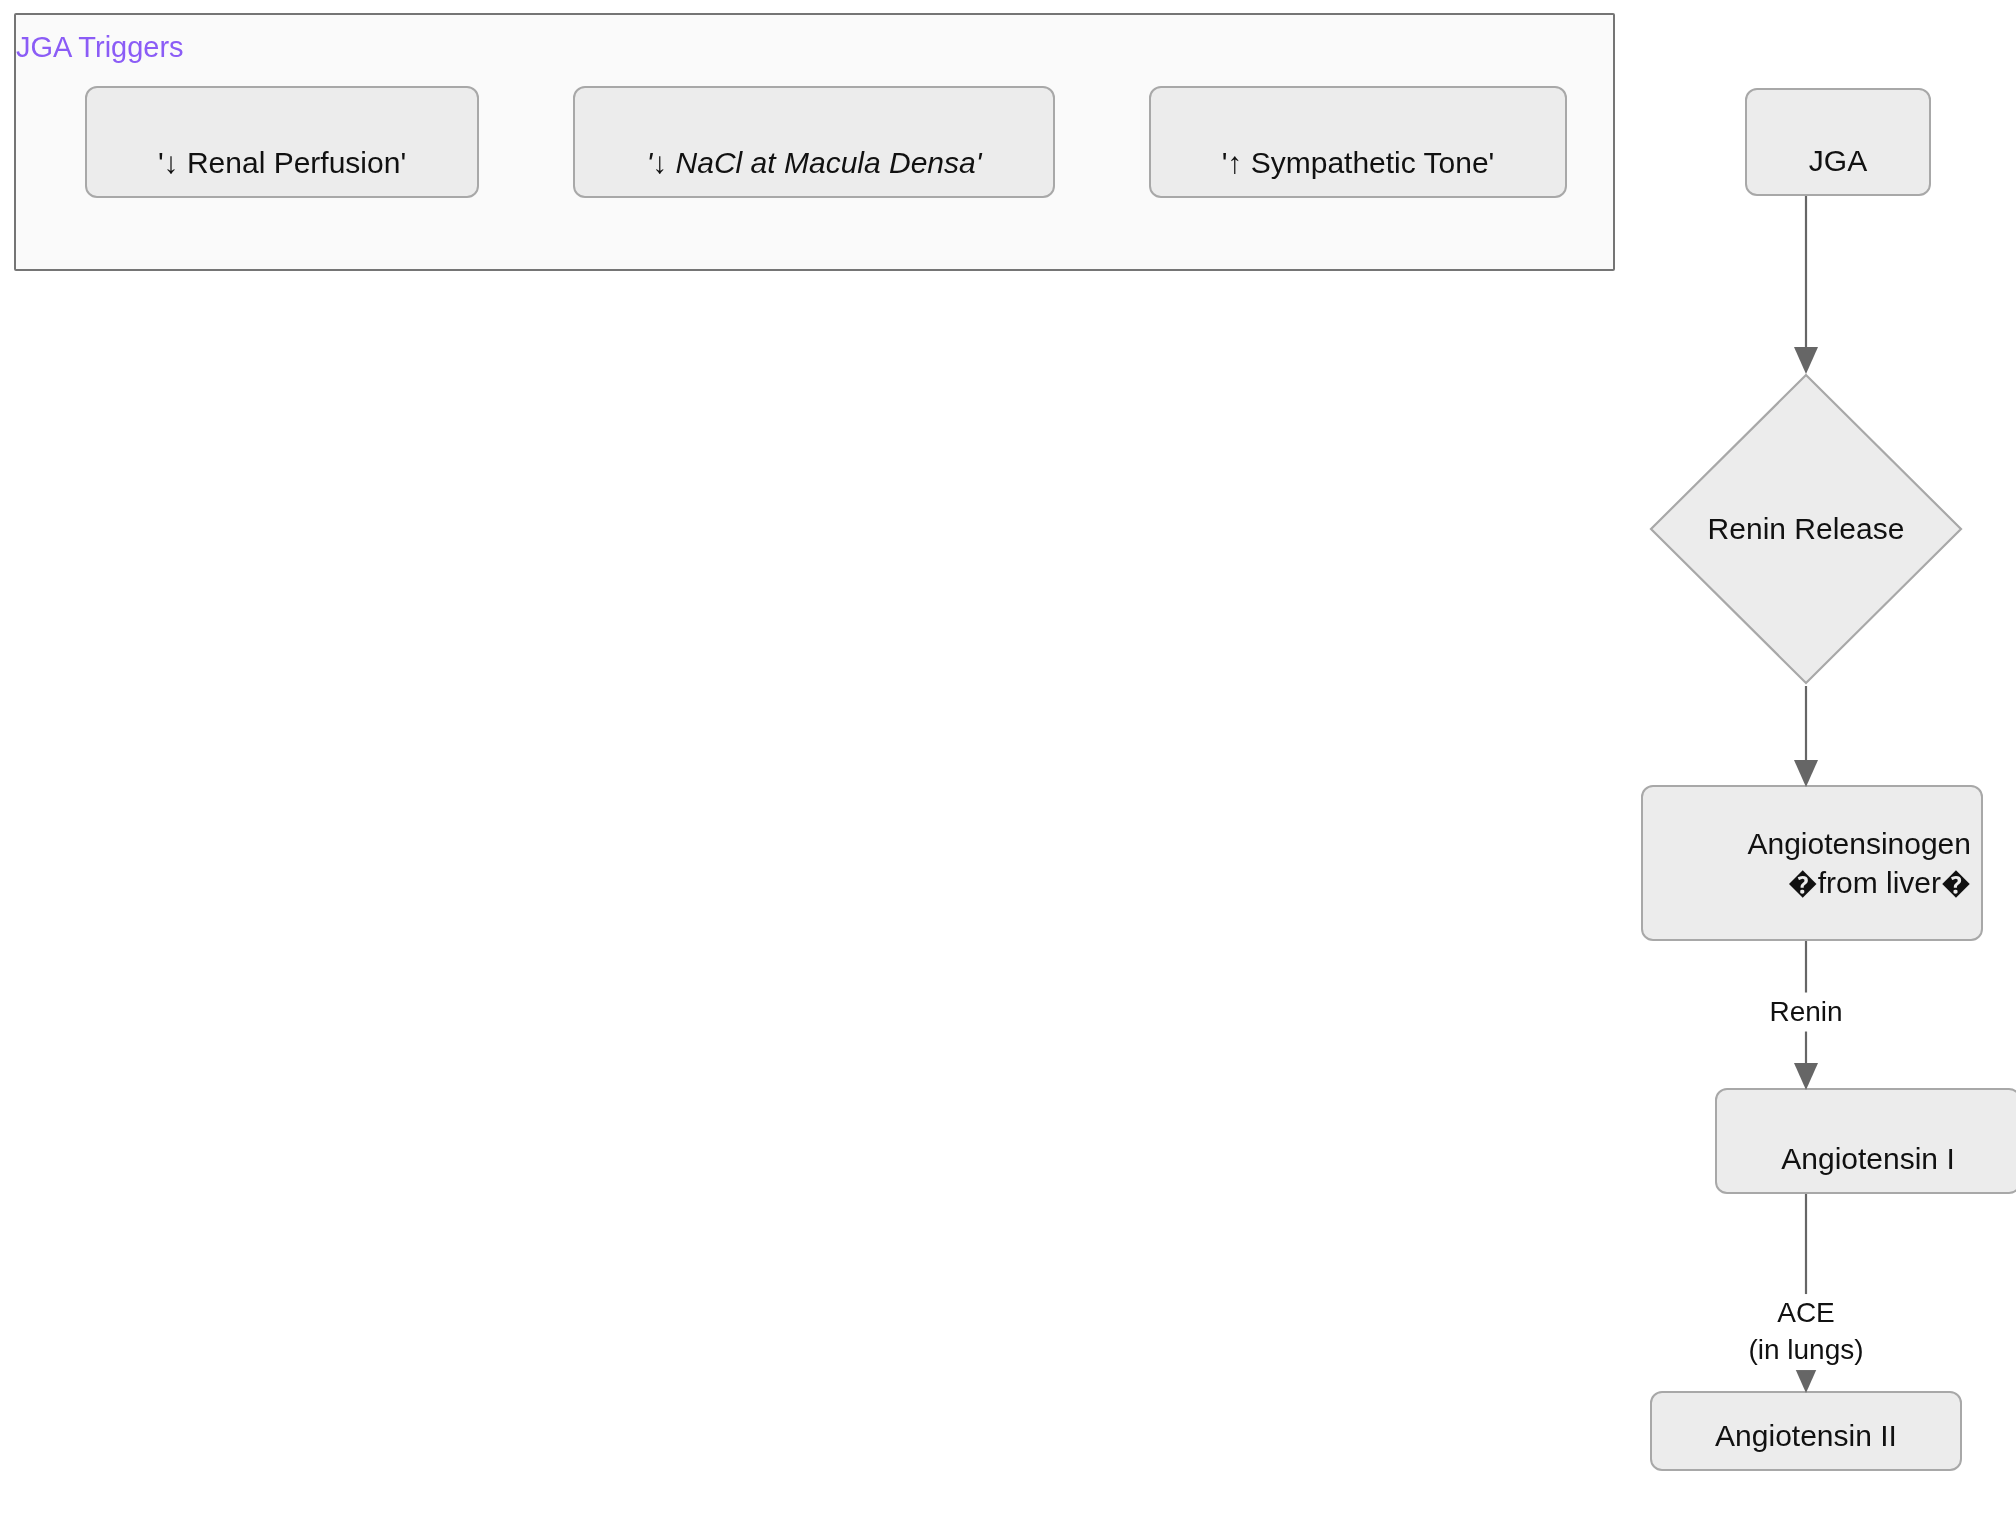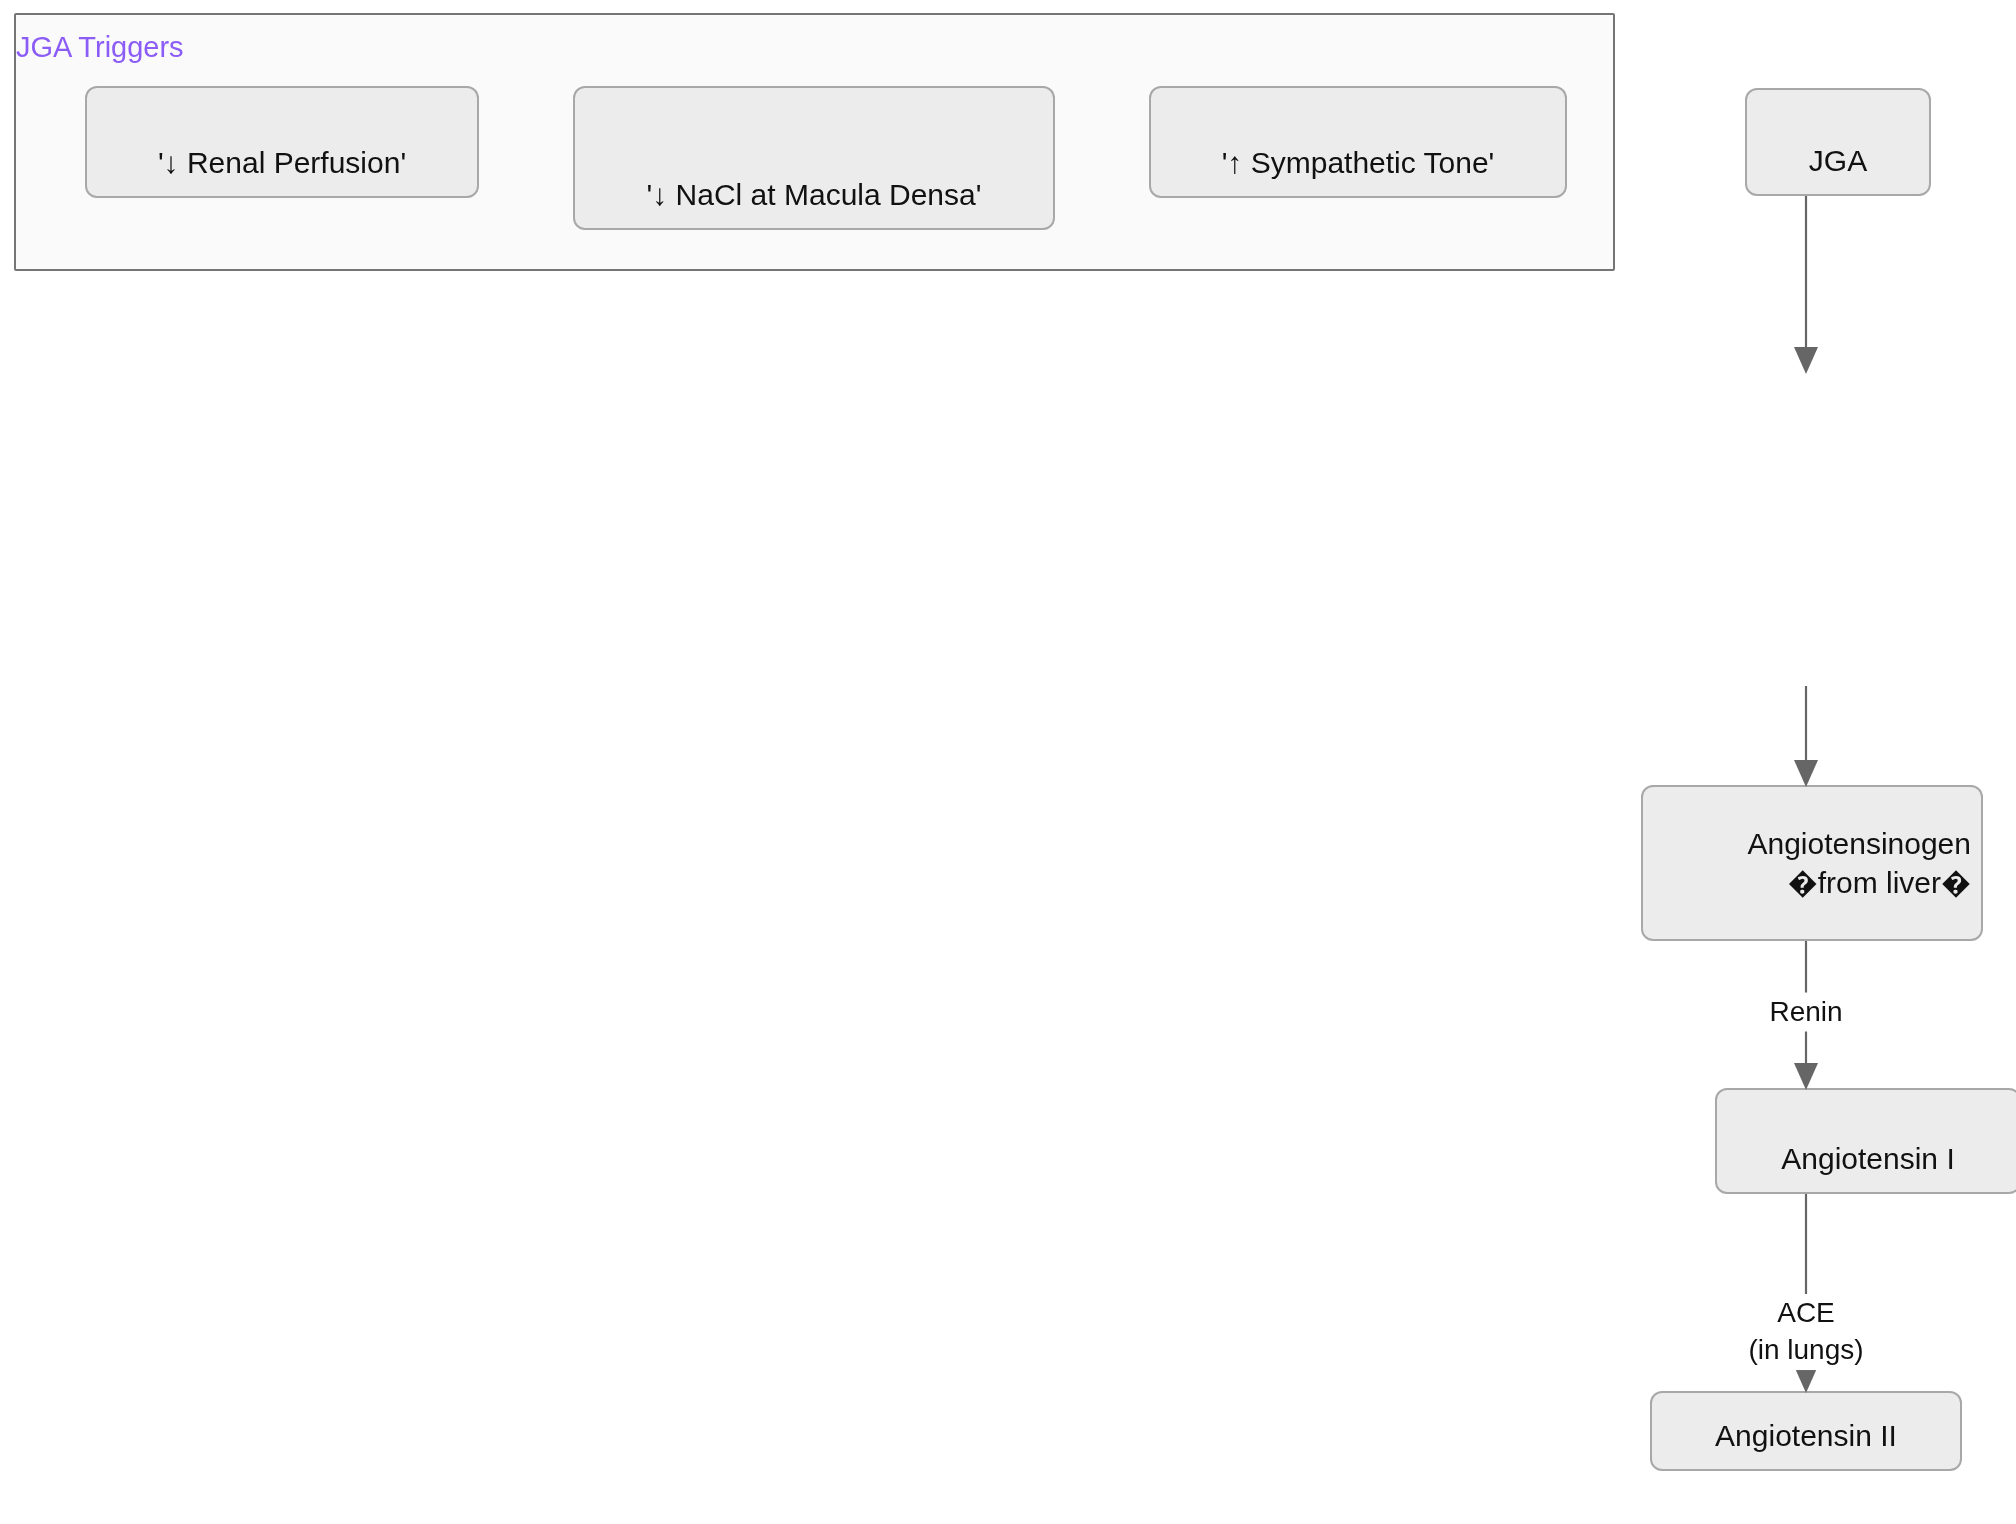--- a/index.html
+++ b/index.html
@@ -117,32 +117,38 @@
 <div id="canvas">
 
   <div class="cluster" style="left:14px; top:13px; width:1601px; height:258px;">
     <div class="cluster-title">JGA Triggers</div>
   </div>
 
   <div class="node" style="left:85px; top:86px; width:394px; height:112px;">
     <span>'↓ Renal Perfusion'</span>
   </div>
 
-  <div class="node" style="left:573px; top:86px; width:482px; height:144px;">
+  <div class="node" style="left:573px; top:86px; width:482px; height:112px;font-style:italic;">
     <span>'↓ NaCl at Macula Densa'</span>
   </div>
 
   <div class="node" style="left:1149px; top:86px; width:418px; height:112px;">
     <span>'↑ Sympathetic Tone'</span>
   </div>
 
   <div class="node" style="left:1745px; top:88px; width:186px; height:108px;">
     <span>JGA</span>
   </div>
 
+  <div class="diamond-wrap" style="left:1648px; top:372px; width:316px; height:314px;">
+    <svg width="316" height="314" viewBox="0 0 316 314">
+      <polygon points="158,3 313,157 158,311 3,157" fill="#ececec" stroke="#a8a8a8" stroke-width="2.2"></polygon>
+    </svg>
+    <div class="diamond-label">Renin Release</div>
+  </div>
 
   <div class="node" style="left:1641px; top:785px; width:342px; height:156px; flex-direction:column;">
     <span>Angiotensinogen</span>
     <span>�from liver�</span>
   </div>
 
   <div class="node" style="left:1715px; top:1088px; width:306px; height:106px;">
     <span>Angiotensin I</span>
   </div>
 

